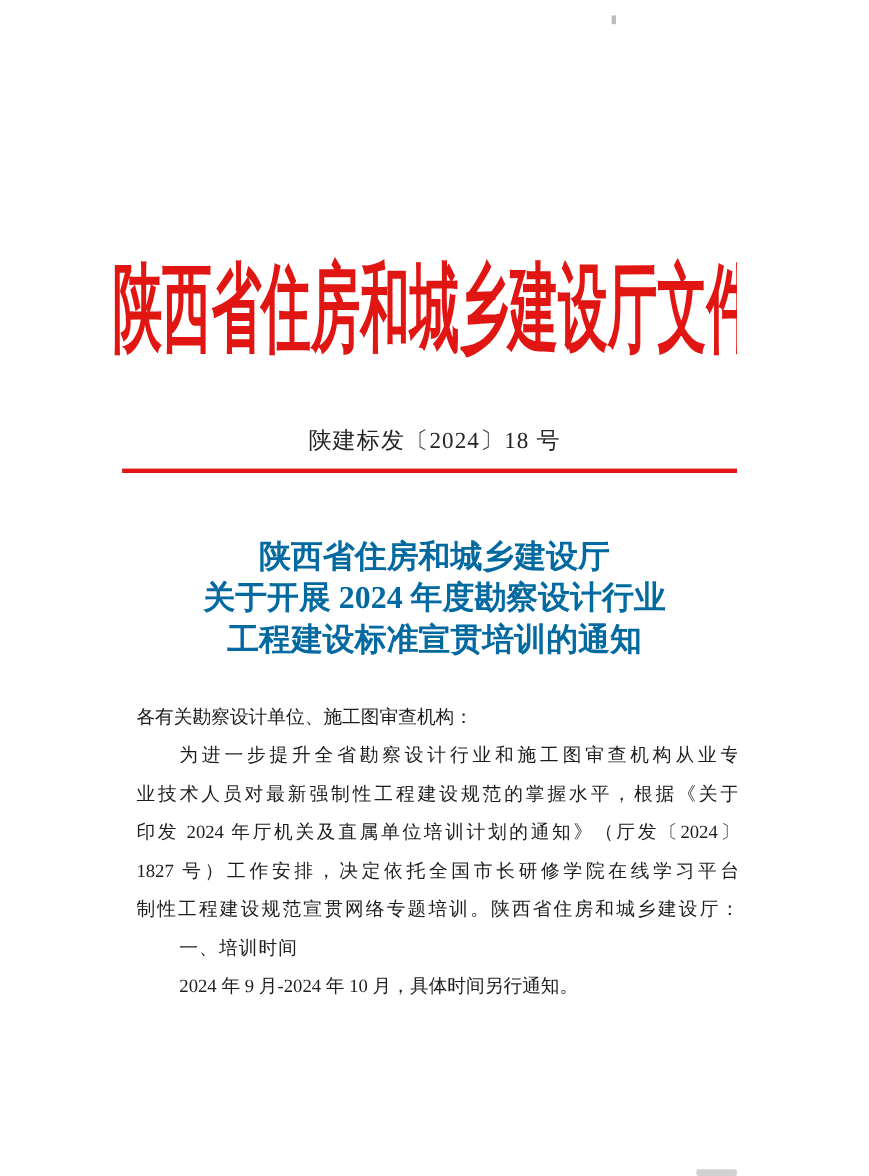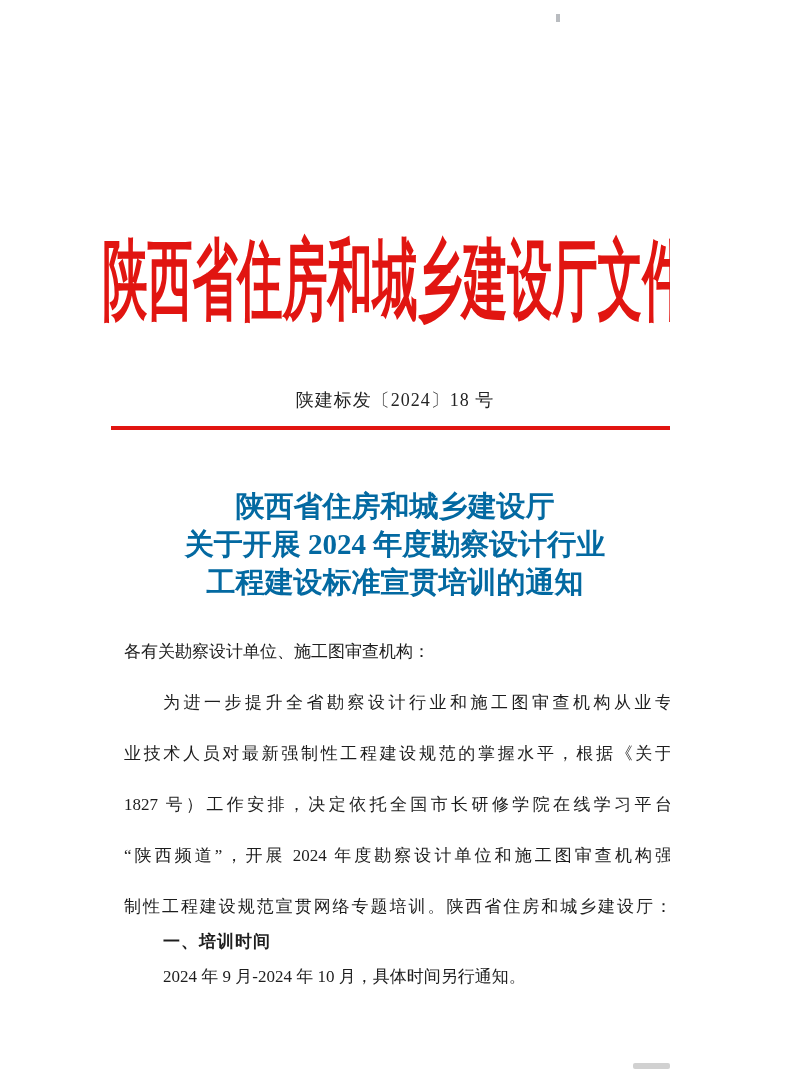--- a/index.html
+++ b/index.html
@@ -17,38 +17,38 @@
     background:#c9c9c9; border-radius:2px; opacity:.85;
   }
   .red-head {
     position:absolute; left:0; top:238px; width:790px; text-align:center;
     color:var(--red); font-weight:bold; font-size:45px; line-height:45px;
     white-space:nowrap; transform:scaleY(1.95); transform-origin:50% 0;
     font-family:"Liberation Serif", serif;
   }
   .doc-no {
     position:absolute; left:0; top:388px; width:790px; text-align:center;
-    font-size:18px; line-height:24px; letter-spacing:1px; color:#242424;
+    font-size:21px; line-height:24px; letter-spacing:1px; color:#242424;
   }
   .red-rule {
     position:absolute; left:111px; top:426px; width:568px; height:4px;
     background:var(--red);
   }
   .doc-title {
     position:absolute; left:0; top:487px; width:790px; text-align:center;
     font-size:29px; line-height:38px; font-weight:bold; color:#0369a1;
   }
   .body-block {
     position:absolute; left:124px; top:634px; width:548px;
     font-size:17px; line-height:35px; color:var(--text);
   }
   .ln { width:548px; }
   .ind { text-indent:39px; }
-  .j { text-align:justify; text-align-last:justify;margin-top:16px; }
-  .heading { font-family:"Liberation Sans", sans-serif; font-weight:bold; letter-spacing:1px; }
+  .j { text-align:justify; text-align-last:justify; }
+  .heading { font-family:"Liberation Sans", sans-serif; font-weight:normal; letter-spacing:1px; }
 </style>
 </head>
 <body>
 
 <div class="page">
 
   <div class="artifact-top"></div>
 
   <div class="red-head">陕西省住房和城乡建设厅文件</div>
 
@@ -59,22 +59,22 @@
   <div class="doc-title">
     <div>陕西省住房和城乡建设厅</div>
     <div>关于开展 2024 年度勘察设计行业</div>
     <div>工程建设标准宣贯培训的通知</div>
   </div>
 
   <div class="body-block">
     <div class="ln">各有关勘察设计单位、施工图审查机构：</div>
     <div class="ln ind j">为进一步提升全省勘察设计行业和施工图审查机构从业专</div>
     <div class="ln j">业技术人员对最新强制性工程建设规范的掌握水平，根据《关于</div>
+    <div class="ln j">印发 2024 年厅机关及直属单位培训计划的通知》（厅发〔2024〕</div>
     <div class="ln j">1827 号）工作安排，决定依托全国市长研修学院在线学习平台</div>
-    <div class="ln j">“陕西频道”，开展 2024 年度勘察设计单位和施工图审查机构强</div>
     <div class="ln j">制性工程建设规范宣贯网络专题培训。陕西省住房和城乡建设厅：</div>
     <div class="ln ind heading">一、培训时间</div>
     <div class="ln ind">2024 年 9 月-2024 年 10 月，具体时间另行通知。</div>
   </div>
 
   <div class="artifact-bottom"></div>
 
 </div>
 
 </body></html>

